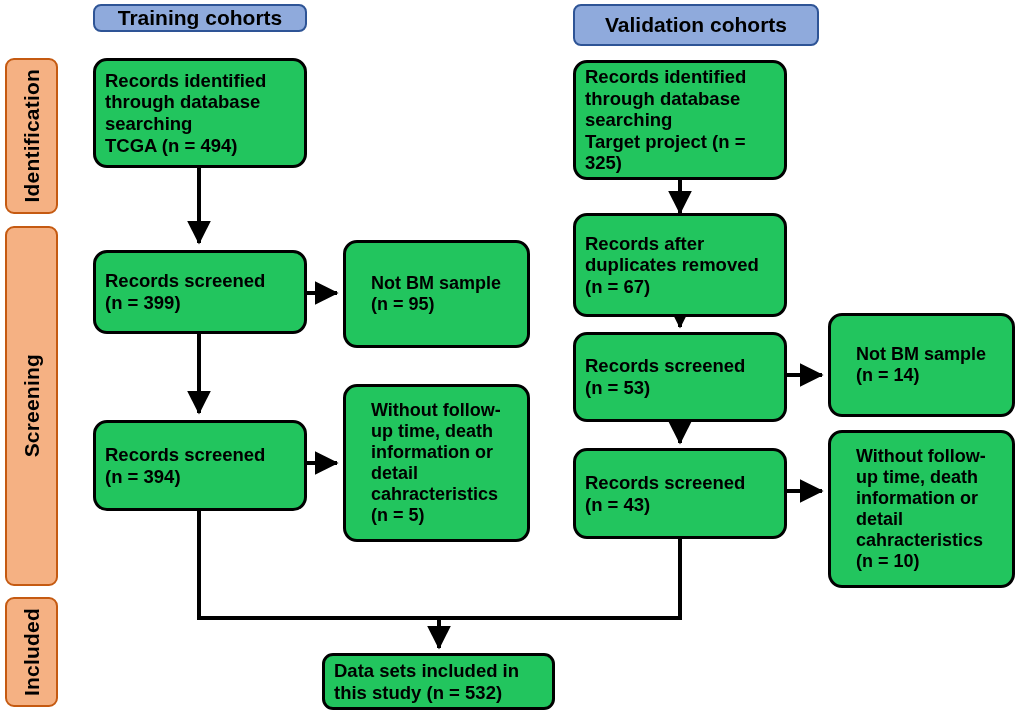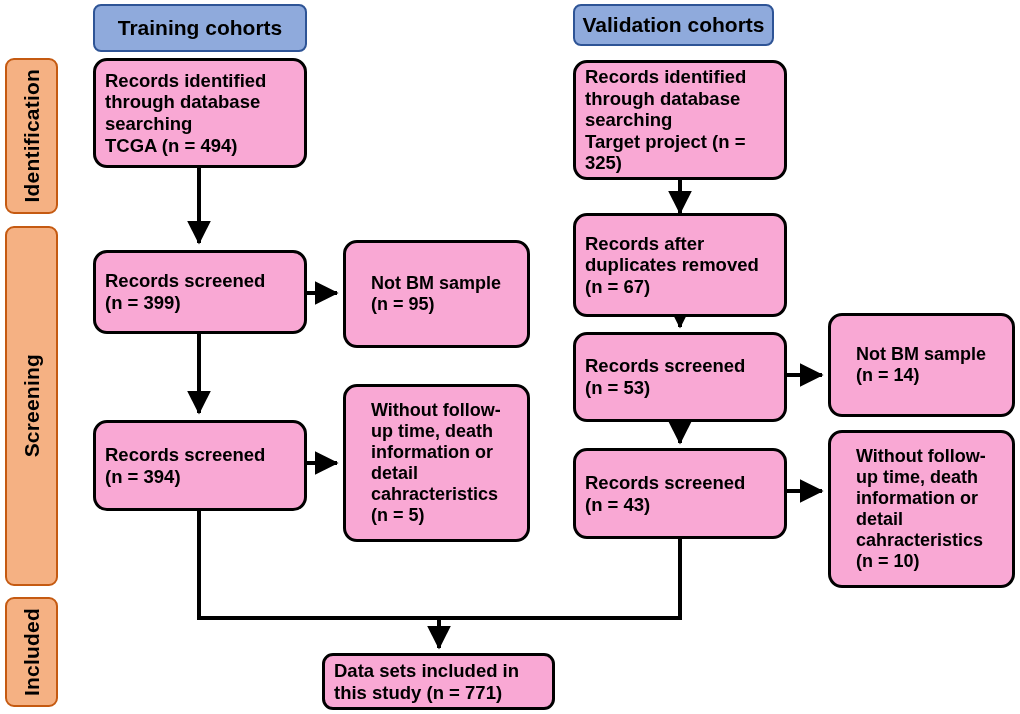--- a/index.html
+++ b/index.html
@@ -47,21 +47,21 @@
     justify-content: center;
     font-weight: bold;
     font-size: 21px;
     color: #000000;
     white-space: nowrap;
   }
   
   .node {
     position: absolute;
     box-sizing: border-box;
-    background: #f9a8d4;
+    background: #22c55e;
     border: 3px solid #000000;
     border-radius: 14px;
     display: flex;
     align-items: center;
     padding: 4px 7px 4px 9px;
   }
   .node .node-text {
     font-weight: bold;
     font-size: 18.5px;
     line-height: 1.17;
@@ -115,22 +115,22 @@
   <div class="stage" style="left:5px; top:58px; width:53px; height:156px;">
     <span>Identification</span>
   </div>
   <div class="stage" style="left:5px; top:226px; width:53px; height:360px;">
     <span>Screening</span>
   </div>
   <div class="stage" style="left:5px; top:597px; width:53px; height:110px;">
     <span>Included</span>
   </div>
 
-  <div class="cohort-header" style="left:93px; top:4px; width:214px; height:48px;">Training cohorts</div>
-  <div class="cohort-header" style="left:573px; top:4px; width:201px; height:42px;">Validation cohorts</div>
+  <div class="cohort-header" style="left:93px; top:4px; width:214px; height:28px;">Training cohorts</div>
+  <div class="cohort-header" style="left:573px; top:4px; width:246px; height:42px;">Validation cohorts</div>
 
   <div class="node" style="left:93px; top:58px; width:214px; height:110px;">
     <span class="node-text">Records identified
 through database
 searching
 TCGA (n = 494)</span>
   </div>
 
   <div class="node" style="left:93px; top:250px; width:214px; height:84px;">
     <span class="node-text">Records screened
@@ -189,16 +189,16 @@
     <span class="node-text">Without follow-
 up time, death
 information or
 detail
 cahracteristics
 (n = 10)</span>
   </div>
 
   <div class="node" style="left:322px; top:653px; width:233px; height:57px; border-radius:11px;">
     <span class="node-text">Data sets included in
-this study (n = 771)</span>
+this study (n = 532)</span>
   </div>
 
 </div>
 
 </body></html>

